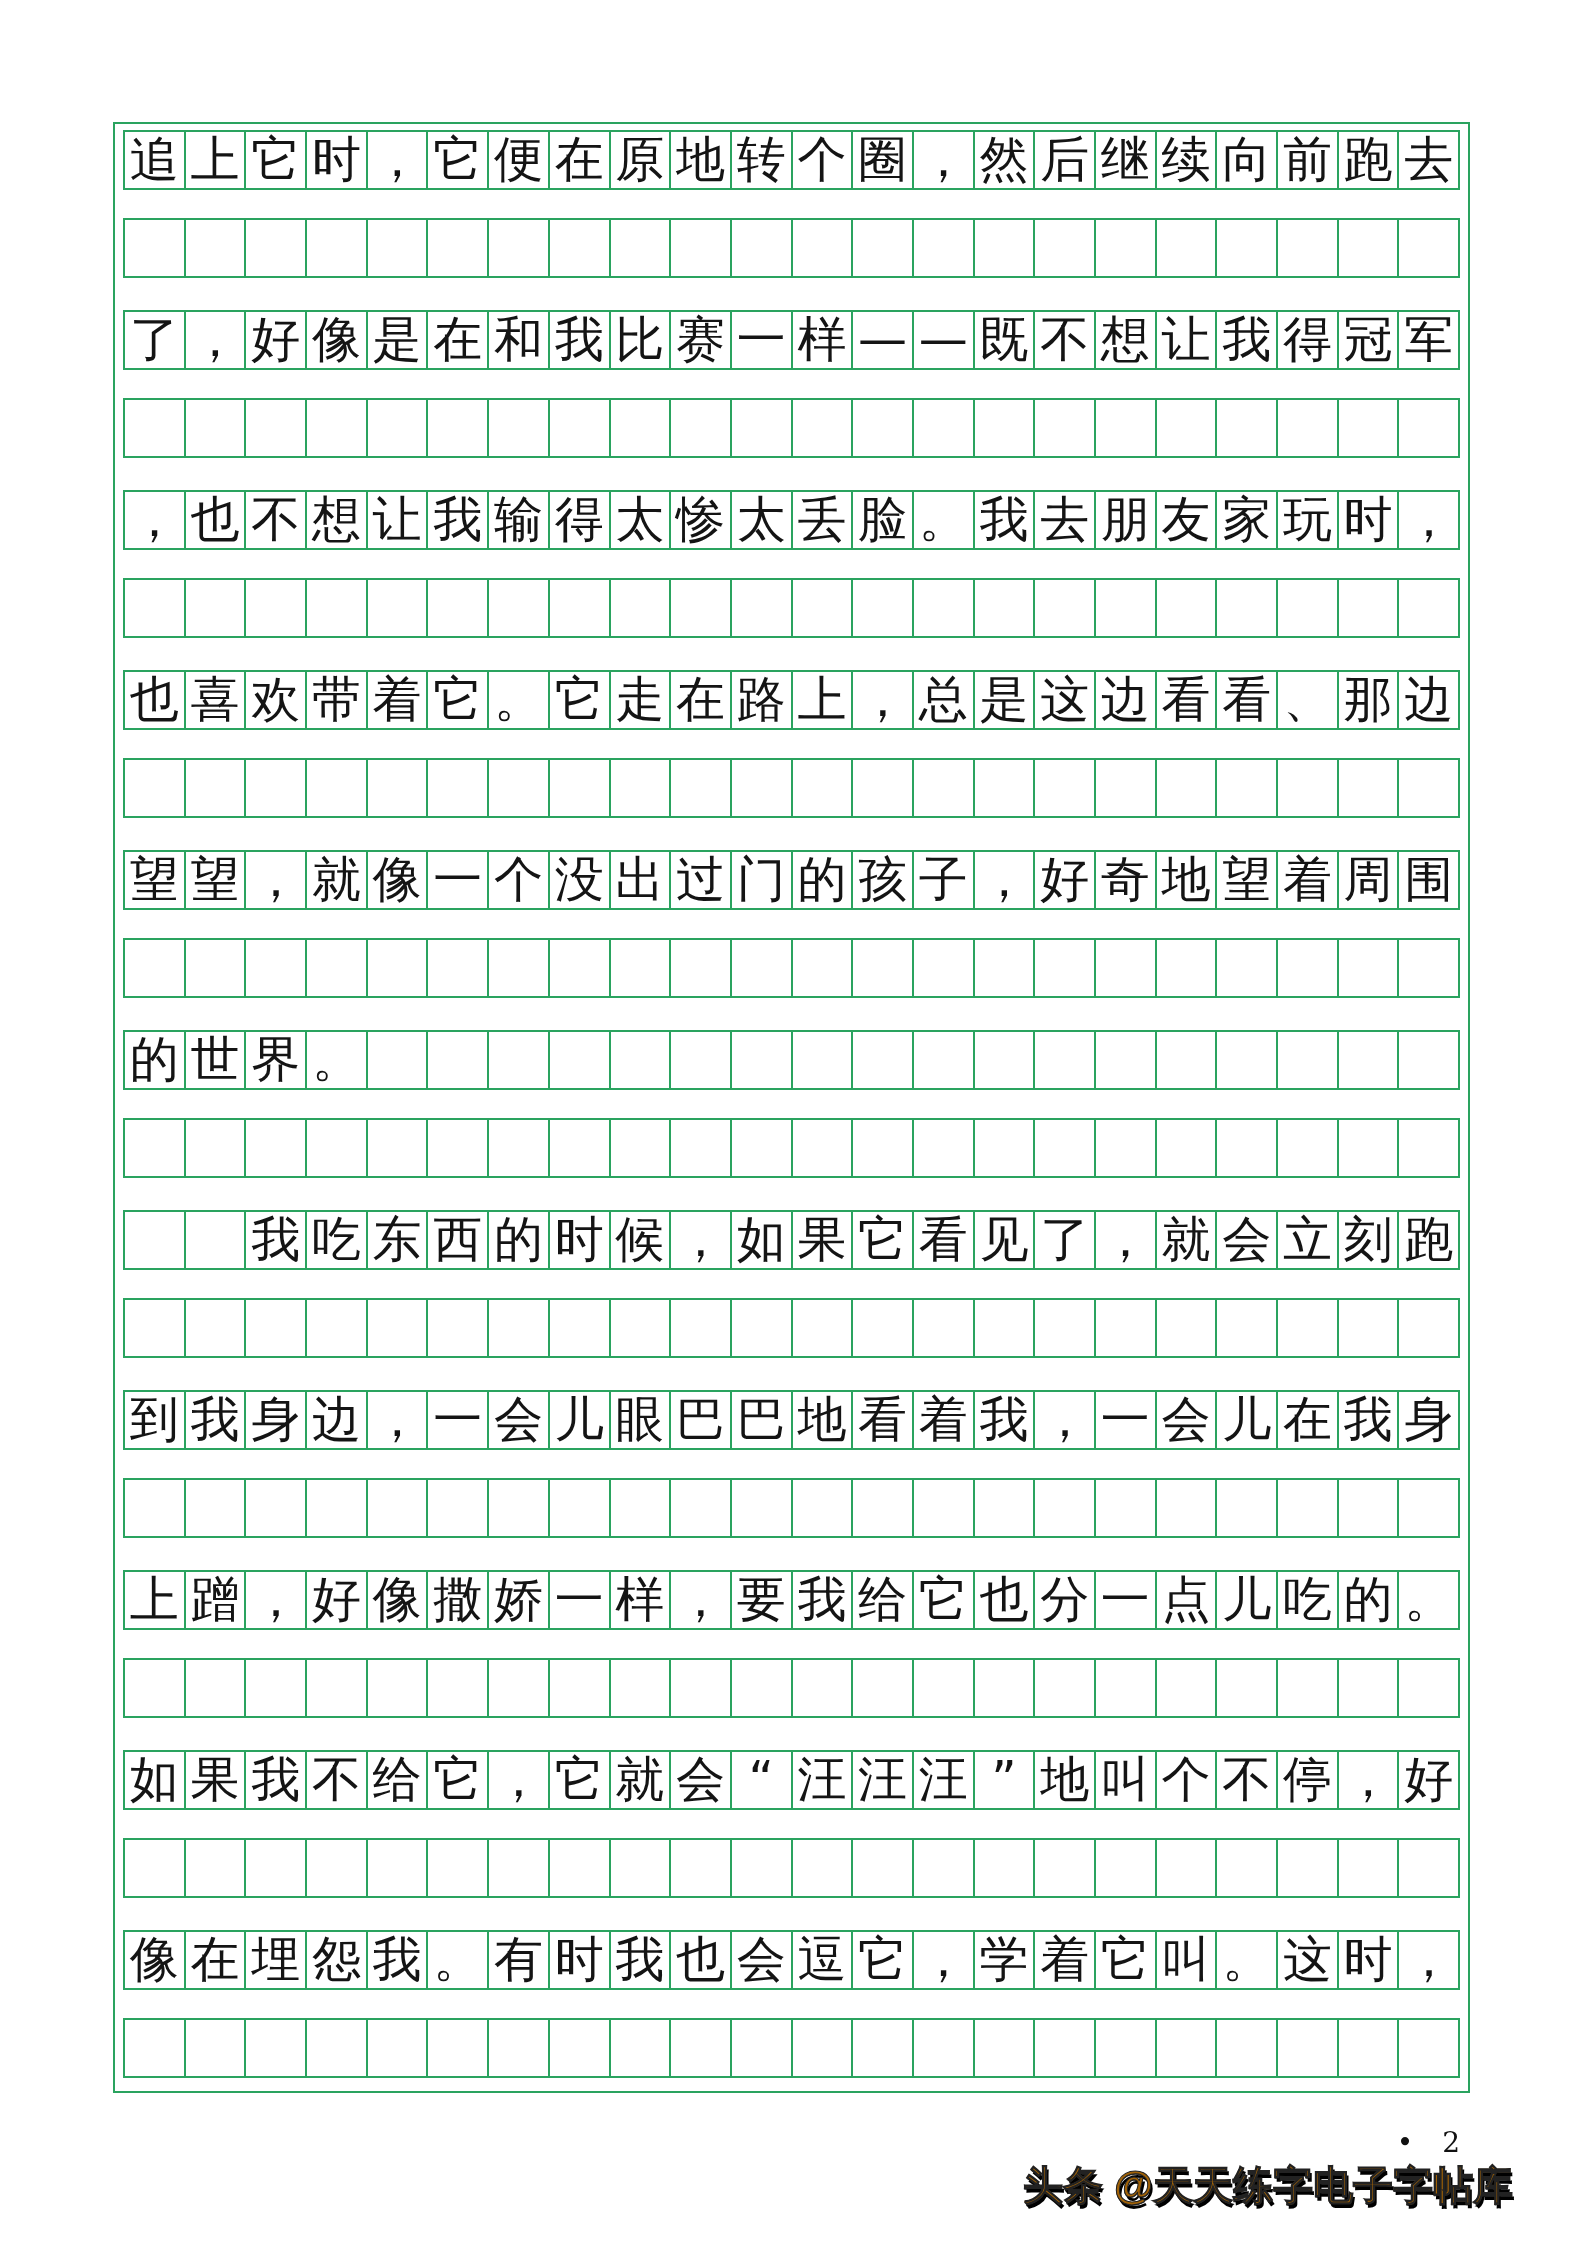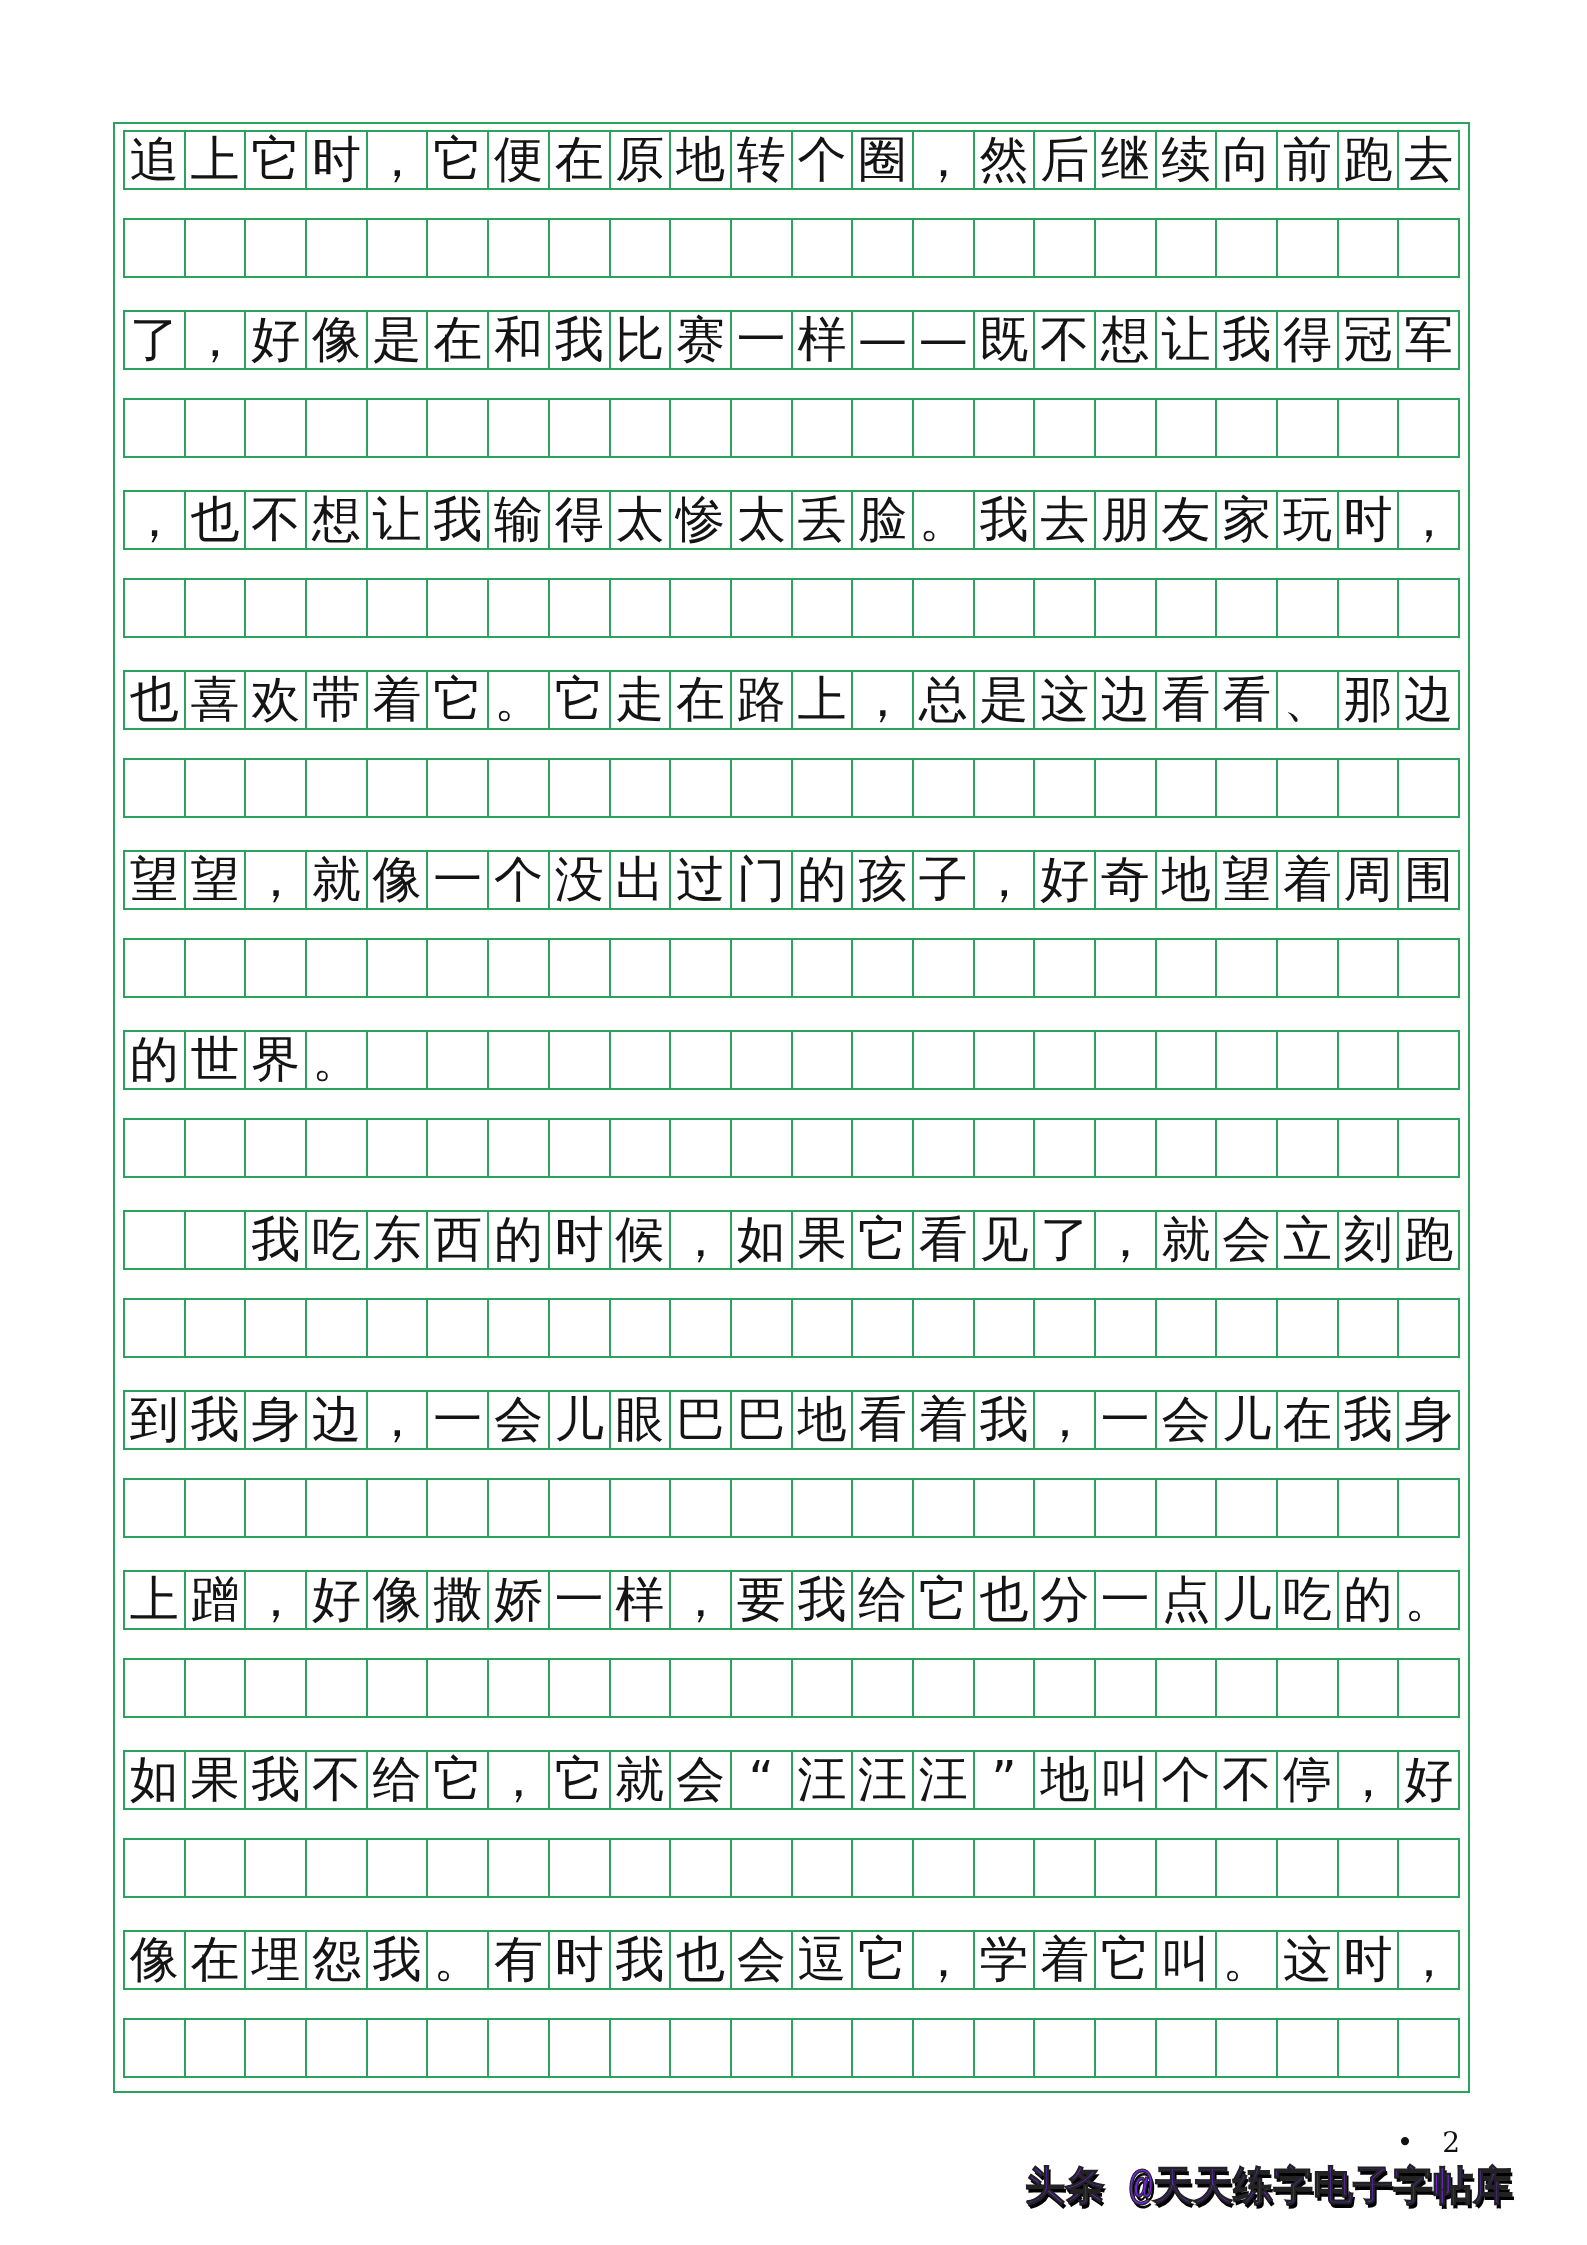--- a/index.html
+++ b/index.html
@@ -56,25 +56,25 @@
     text-align:right;
     font-family:"DejaVu Serif", serif;
     font-size:28px;
     letter-spacing:10px;
     color:#111;
     white-space:nowrap;
   }
   .watermark{
     position:absolute;
     right:74px;top:2158px;
-    font-family:Liberation Mono, monospace;
+    font-family:Liberation Sans, sans-serif;
     font-weight:bold;
     font-size:40px;
     white-space:nowrap;
-    color:#6d28d9;
+    color:#a16207;
     -webkit-text-stroke:1px #222;
     text-shadow:2px 4px 0 #000, 0 1px 0 #333;
   }
 </style>
 </head>
 <body>
 
 <div class="sheet-frame">
     <div class="row text-row">
       <div class="cell">追</div>

